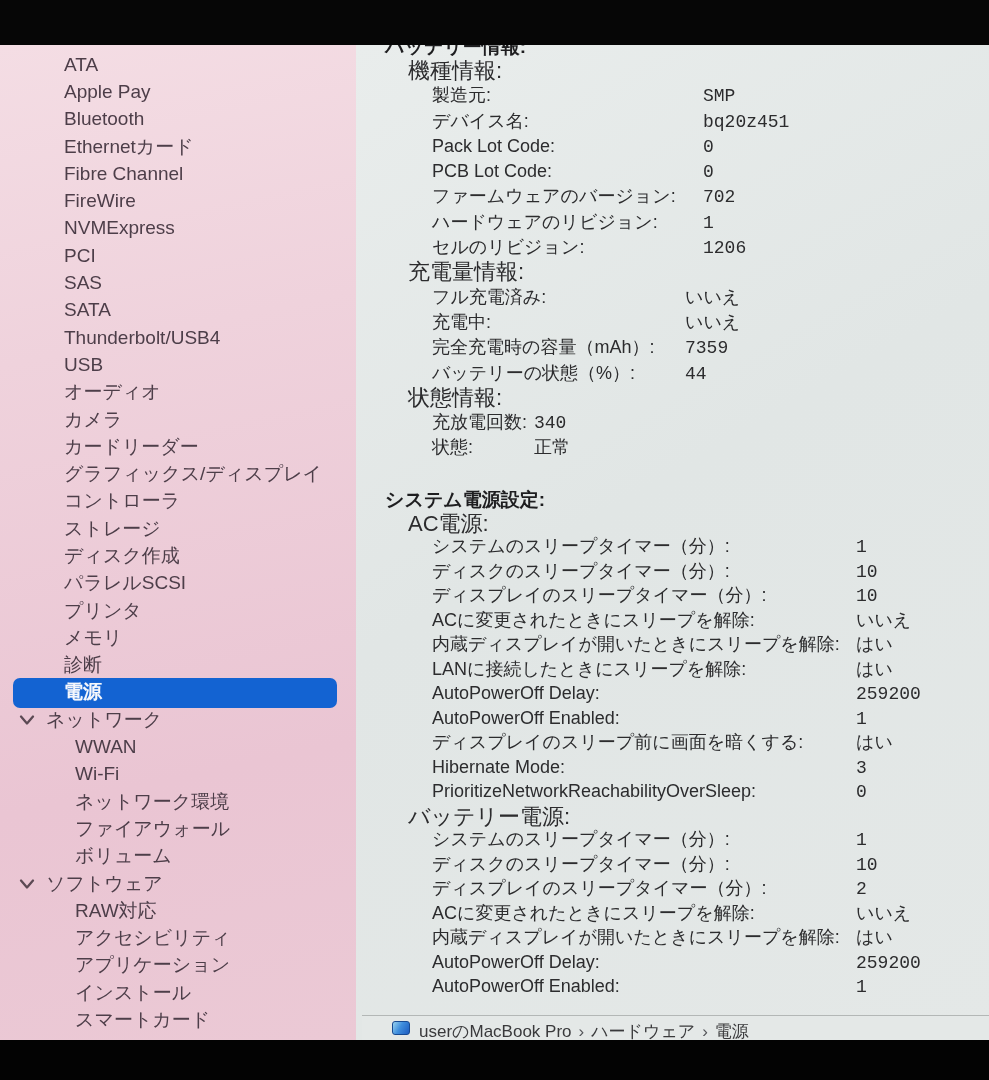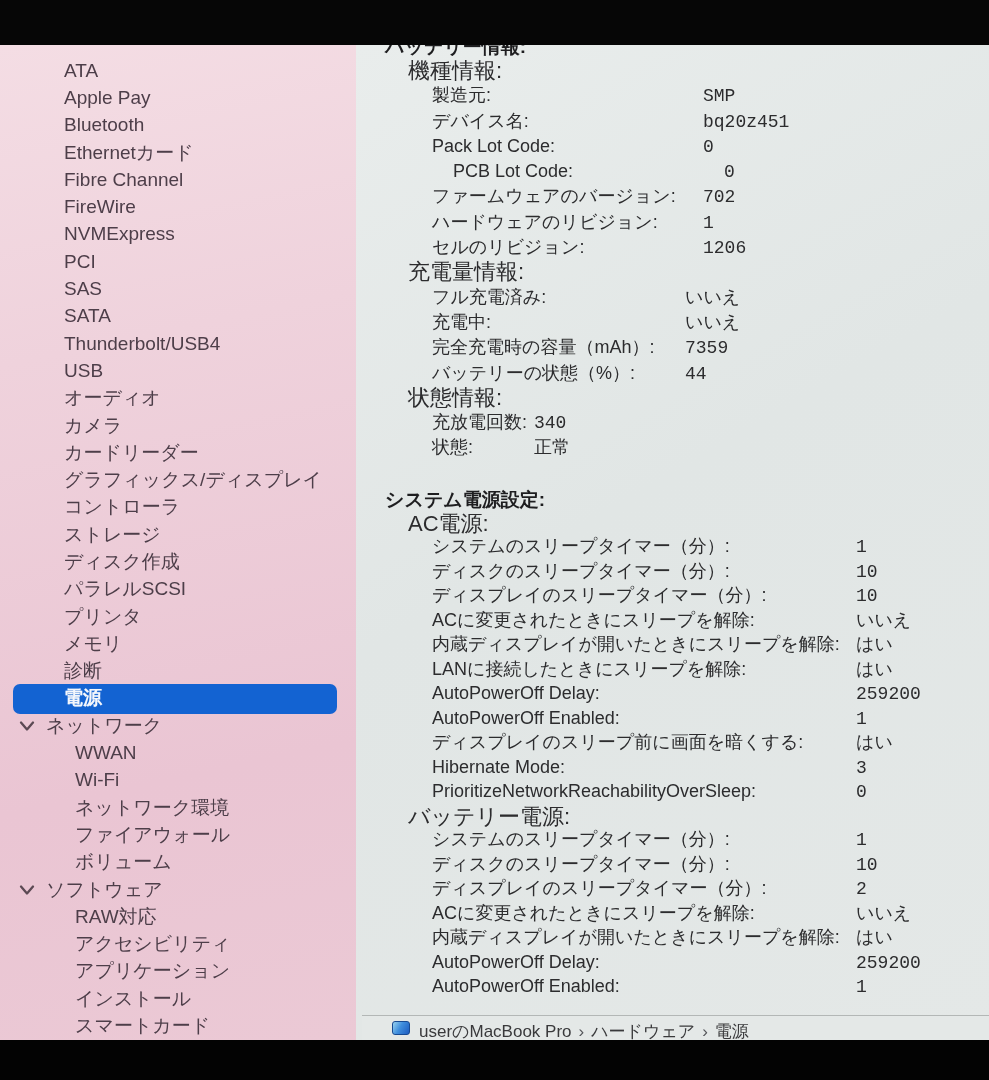--- a/index.html
+++ b/index.html
@@ -11,21 +11,21 @@
   }
   .bar-top{position:absolute;left:0;top:0;width:100%;height:45px;background:#060606;z-index:6;}
   .bar-bottom{position:absolute;left:0;top:1040px;width:100%;height:40px;background:#030303;z-index:6;}
 
   .window{position:absolute;left:0;top:45px;width:989px;height:995px;display:flex;overflow:hidden;}
 
   
   .sidebar{
     flex:0 0 356px;width:356px;box-sizing:border-box;
     background:linear-gradient(168deg,#f4dde4 0%,#efd2dc 30%,#eac5d3 72%,#ebc9d5 100%);
-    padding-top:12px;overflow:hidden;color:#4d3e49;
+    padding-top:6px;overflow:hidden;color:#4d3e49;
   }
   .side-row{height:27.3px;display:flex;align-items:center;font-size:19px;position:relative;white-space:nowrap;}
   .side-row.leaf{padding-left:64px;}
   .side-row.subleaf{padding-left:75px;}
   .side-row.group{padding-left:46px;}
   .chev{position:absolute;left:19px;top:50%;transform:translateY(-50%);width:16px;height:11px;display:flex;}
   .chev svg{width:16px;height:11px;}
   .side-row .pill{
     position:absolute;left:13px;right:19px;top:-1px;bottom:-2px;
     background:linear-gradient(180deg,#1766d6 0%,#1260cd 100%);
@@ -197,21 +197,21 @@
 
     <div class="main">
       <div class="content">
           <div class="block block0">
             <div class="bheading">バッテリー情報:</div>
             <div class="group">
               <div class="gname">機種情報:</div>
               <div class="row"><span class="lbl" style="min-width: 271px;">製造元:</span><span class="val">SMP</span></div>
               <div class="row"><span class="lbl" style="min-width: 271px;">デバイス名:</span><span class="val">bq20z451</span></div>
               <div class="row"><span class="lbl" style="min-width: 271px;">Pack Lot Code:</span><span class="val">0</span></div>
-              <div class="row"><span class="lbl" style="min-width: 271px; margin-left: 21px;">PCB Lot Code:</span><span class="val">0</span></div>
+              <div class="row"><span class="lbl" style="min-width: 271px;">PCB Lot Code:</span><span class="val">0</span></div>
               <div class="row"><span class="lbl" style="min-width: 271px;">ファームウェアのバージョン:</span><span class="val">702</span></div>
               <div class="row"><span class="lbl" style="min-width: 271px;">ハードウェアのリビジョン:</span><span class="val">1</span></div>
               <div class="row"><span class="lbl" style="min-width: 271px;">セルのリビジョン:</span><span class="val">1206</span></div>
             </div>
             <div class="group">
               <div class="gname">充電量情報:</div>
               <div class="row"><span class="lbl" style="min-width: 253px;">フル充電済み:</span><span class="val">いいえ</span></div>
               <div class="row"><span class="lbl" style="min-width: 253px;">充電中:</span><span class="val">いいえ</span></div>
               <div class="row"><span class="lbl" style="min-width: 253px;">完全充電時の容量（mAh）:</span><span class="val">7359</span></div>
               <div class="row"><span class="lbl" style="min-width: 253px;">バッテリーの状態（%）:</span><span class="val">44</span></div>

